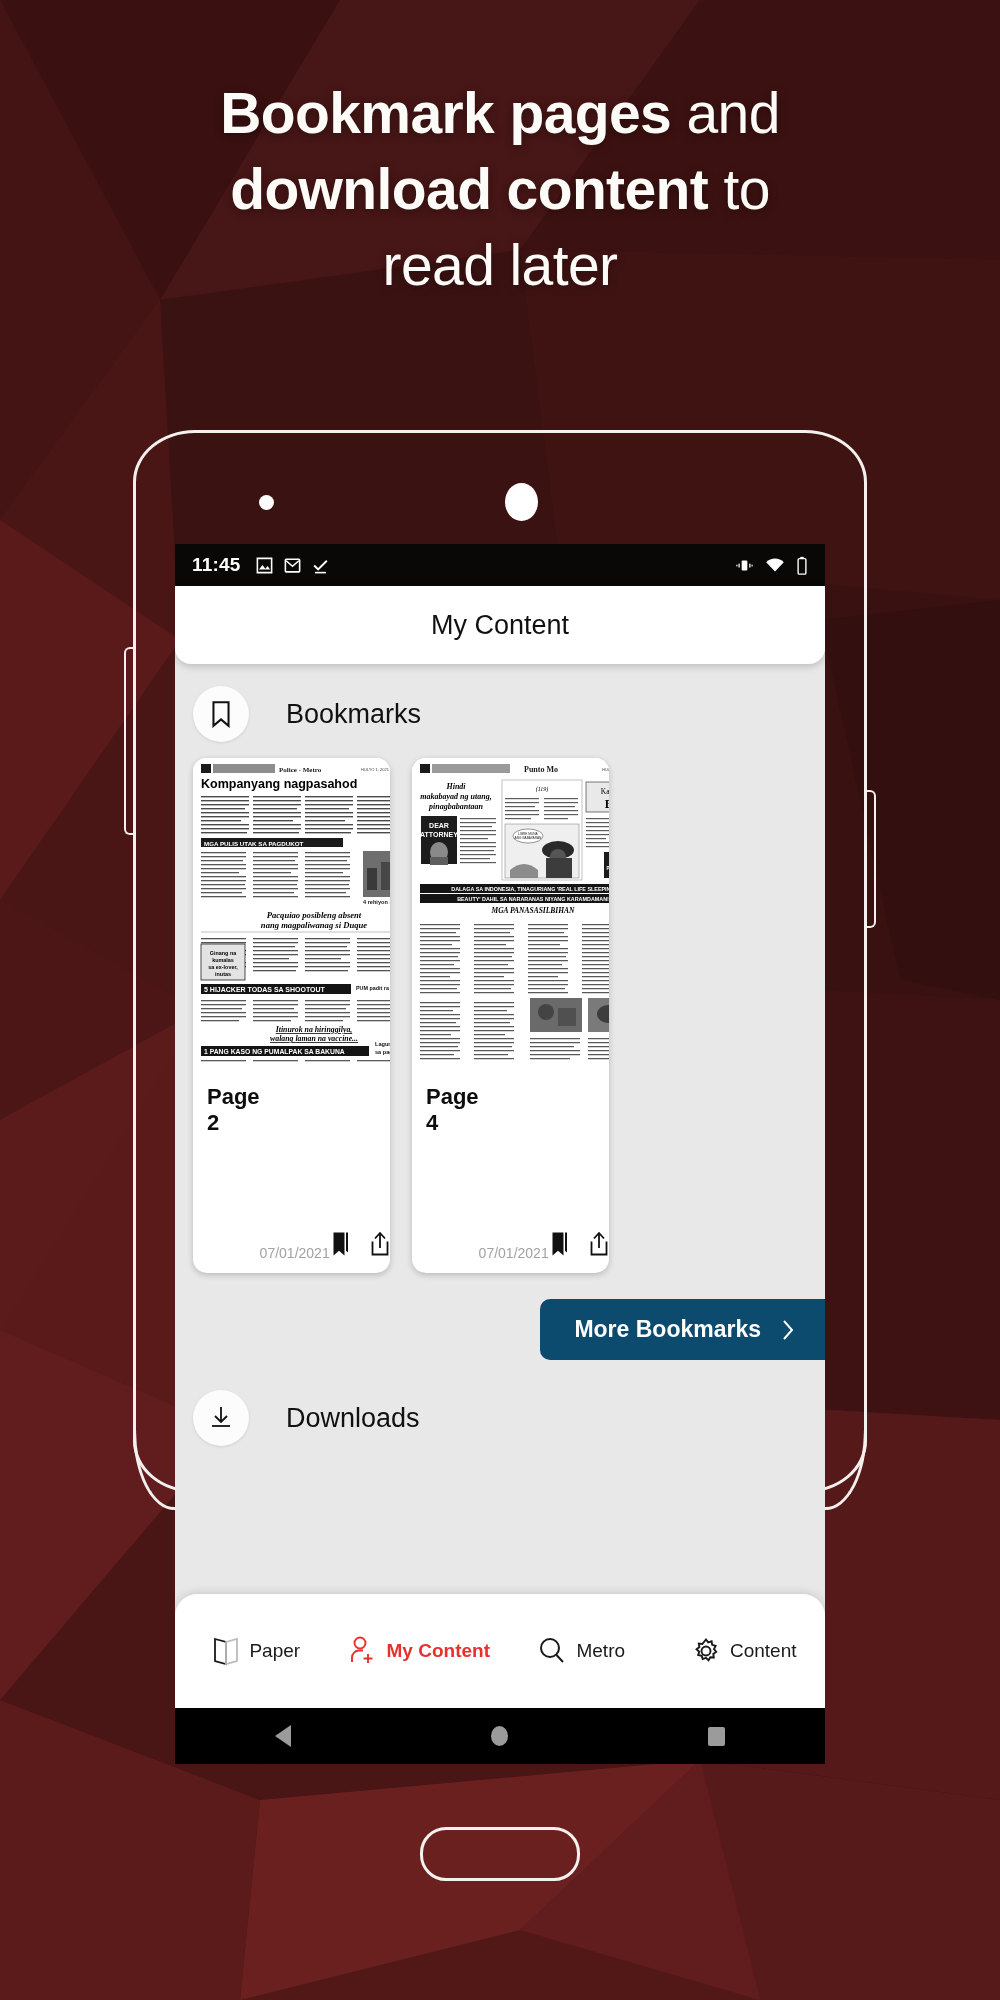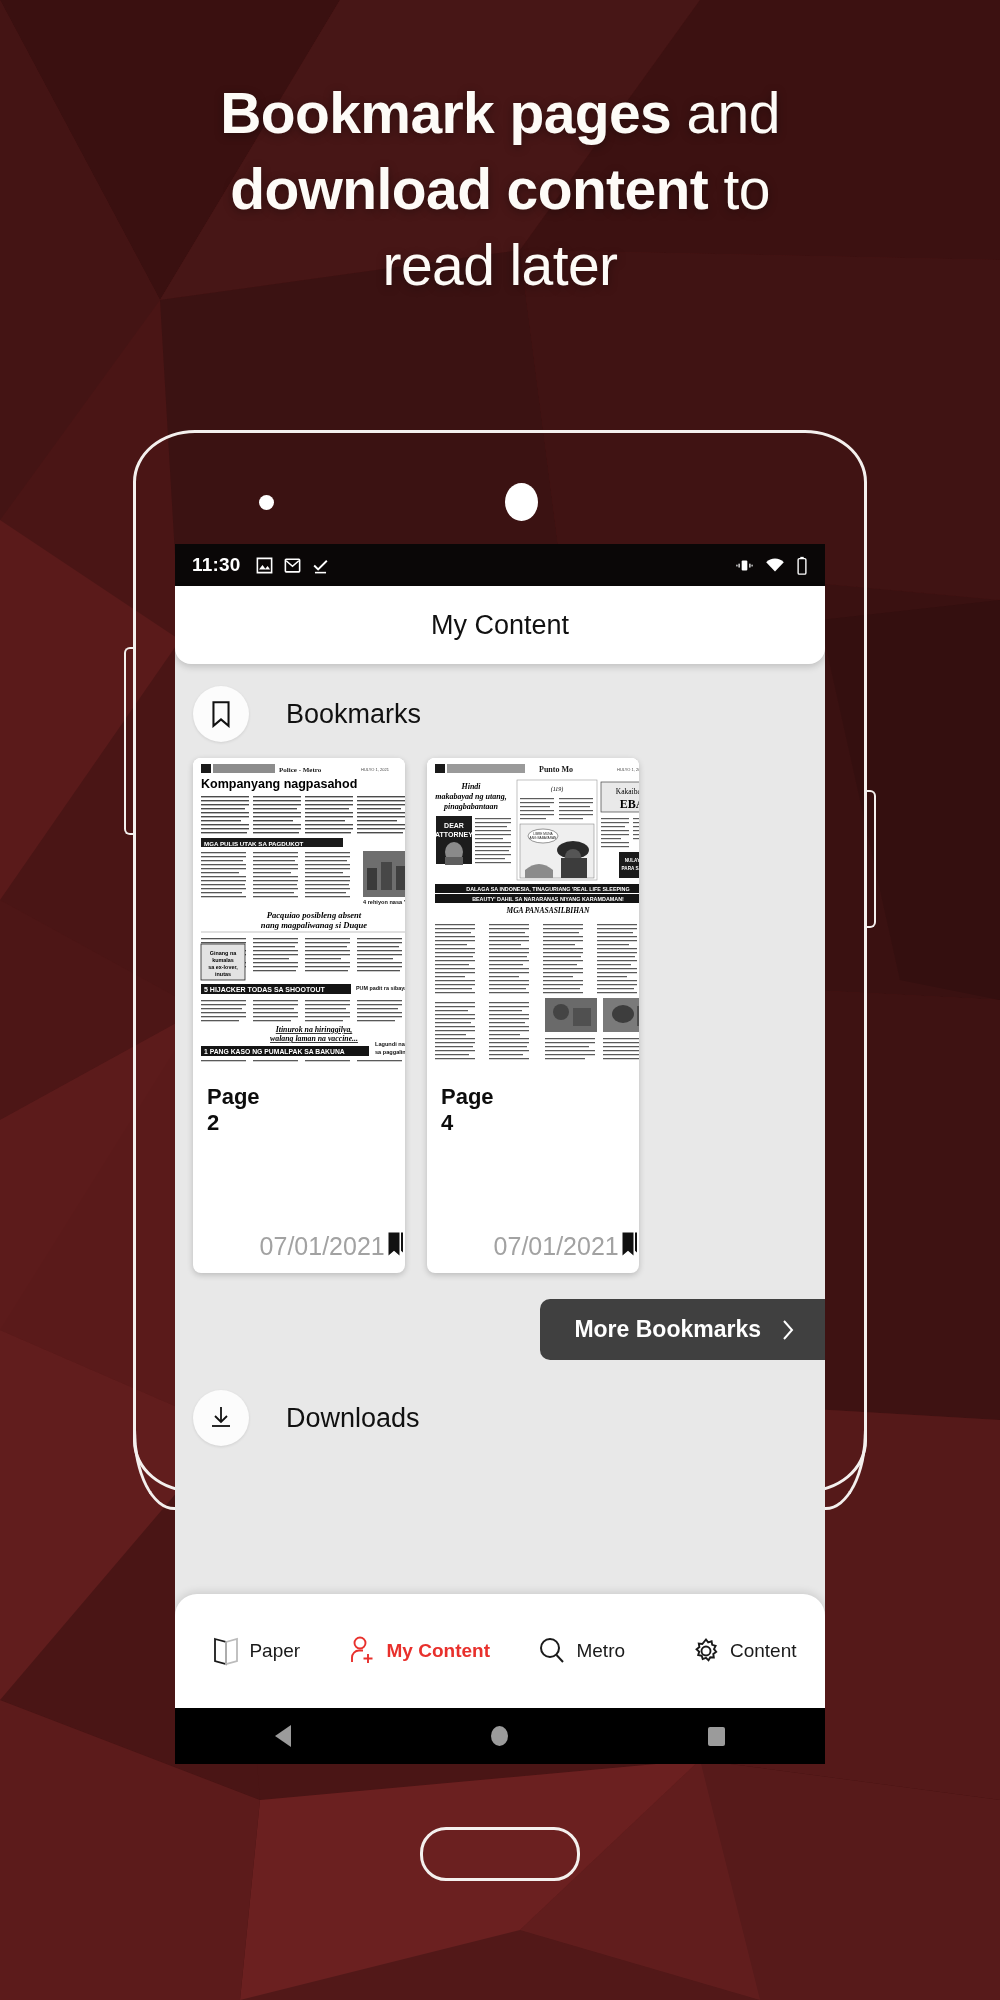--- a/index.html
+++ b/index.html
@@ -114,39 +114,39 @@
     background: #fcfcfc;
     display: flex; align-items: center; justify-content: center;
     box-shadow: 0 1px 3px rgba(0,0,0,.10);
     flex: none;
   }
   .section-title { font-size: 27px; margin-left: 37px; color: #111; }
 
   
   .cards { display: flex; gap: 22px; padding: 0 18px; }
   .card {
-    width: 212px; flex: none;
+    width: 197px; flex: none;
     background: #fff;
-    border-radius: 8px;
+    border-radius: 14px;
     box-shadow: 0 2px 6px rgba(0,0,0,.20);
     overflow: hidden;
     display: flex; flex-direction: column;
     height: 515px;
   }
   .thumb { height: 310px; overflow: hidden; background: #fff; position: relative; }
   .thumb svg { display: block; }
   .card-body { flex: 1; padding: 16px 14px 12px 14px; display: flex; flex-direction: row; }
   .card-title { font-size: 22px; font-weight: 700; color: #0d0d0d; }
   .card-foot { margin-top: auto; display: flex; align-items: flex-end; }
-  .card-date { font-size: 25px; color: #a2a2a2; }
+  .card-date { font-size: 14px; color: #a2a2a2; }
   .card-actions { margin-left: auto; display: flex; gap: 18px; align-items: center; }
 
   .more-row { display: flex; justify-content: flex-end; padding: 26px 0 0 0; }
   .more-btn {
-    background: #404040; color: #fff;
+    background: #0c4a6e; color: #fff;
     font-size: 23px; font-weight: 700;
     padding: 17px 30px 17px 34px;
     border: none;
     border-radius: 10px 0 0 10px;
     display: flex; align-items: center; gap: 20px;
     cursor: pointer;
   }
 
   .downloads-head { padding-top: 30px; }
   .downloads-head .section-title { font-weight: 400; }
@@ -226,21 +226,21 @@
 <div class="phone-frame lower"></div>
 <div class="sensor-dot sensor-small"></div>
 <div class="sensor-dot sensor-cam"></div>
 <div class="side-btn side-btn-left"></div>
 <div class="side-btn side-btn-right"></div>
 <div class="home-pill"></div>
 
 <div class="screen">
 
   <div class="statusbar">
-    <span class="sb-time">11:30</span>
+    <span class="sb-time">11:45</span>
     <span class="sb-left-icons">
       <svg width="19" height="19" viewBox="0 0 24 24" fill="#fff">
         <path d="M3 3h18v18H3z" fill="none" stroke="#fff" stroke-width="2"></path>
         <path d="M5 17l4.5-5.5L13 16l3-3.5 3 4.5z"></path>
       </svg>
       <svg width="19" height="19" viewBox="0 0 24 24" fill="none" stroke="#fff" stroke-width="2">
         <rect x="3" y="4" width="18" height="16" rx="1"></rect>
         <path d="M4 6l8 7 8-7"></path>
       </svg>
       <svg width="19" height="19" viewBox="0 0 24 24" fill="none" stroke="#fff" stroke-width="2.4">

